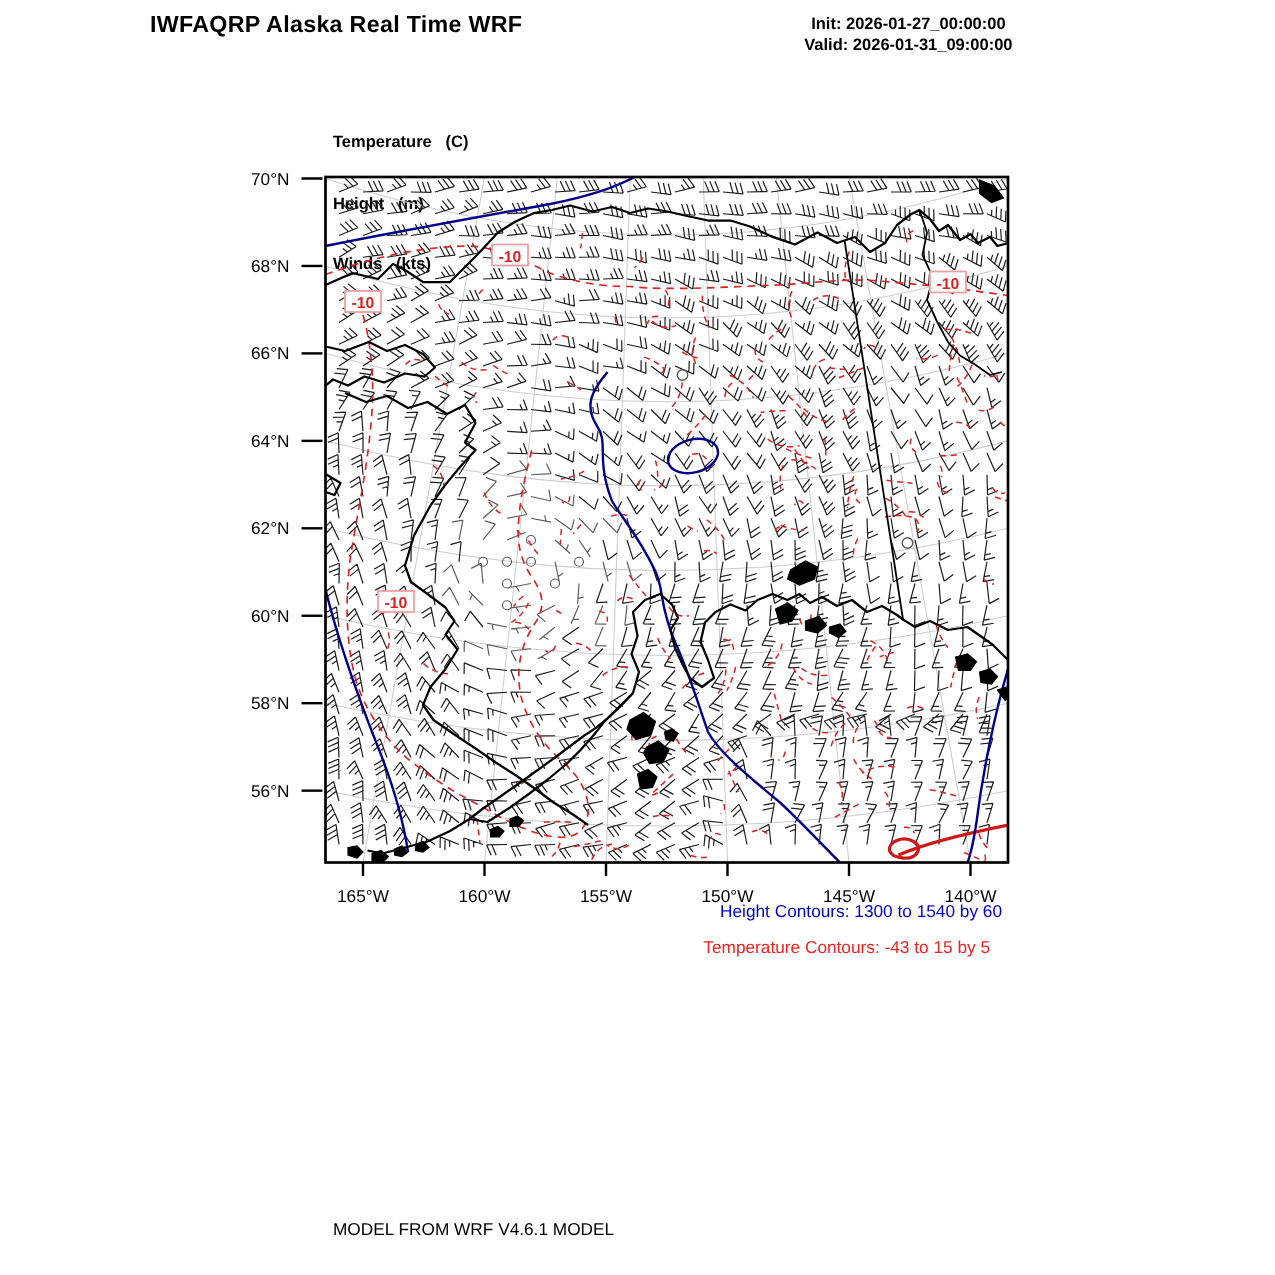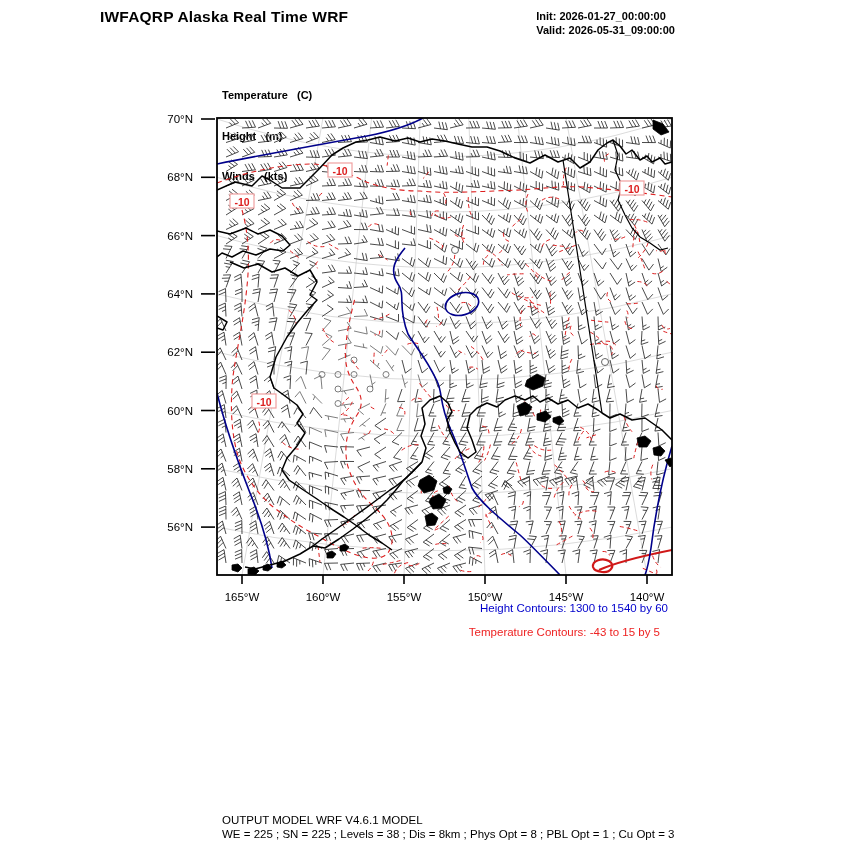--- a/index.html
+++ b/index.html
@@ -1,34 +1,34 @@
 <!DOCTYPE html>
 <html><head>
 <meta charset="utf-8">
 <style>
   html,body{margin:0;padding:0;background:#ffffff;}
   #page{position:relative;width:850px;height:850px;background:#fff;overflow:hidden;
         font-family:"Liberation Sans","DejaVu Sans",sans-serif;color:#000;}
   .abs{position:absolute;}
   #title{left:100px;top:8px;width:500px;text-align:left;font-size:15.5px;font-weight:bold;letter-spacing:0.2px;}
-  #initblock{right:175px;top:10px;text-align:left;font-size:11px;font-weight:bold;line-height:13.5px;}
+  #initblock{right:175px;top:10px;text-align:center;font-size:11px;font-weight:bold;line-height:13.5px;}
   #legend{left:222px;top:62px;font-size:11px;line-height:13.5px;white-space:pre;font-weight:bold;}
   #cap-height{right:182px;top:602px;font-size:11.5px;}
   #cap-temp{right:190px;top:626px;font-size:11.5px;}
   #footer{left:222px;top:813px;font-size:11.5px;line-height:14px;}
   svg text{font-family:"Liberation Sans","DejaVu Sans",sans-serif;}
 </style>
 </head>
 <body>
 
 <div id="page">
   <div id="title" class="abs">IWFAQRP Alaska Real Time WRF</div>
   <div id="initblock" class="abs">
     <div>Init: 2026-01-27_00:00:00</div>
-    <div>Valid: 2026-05-31_09:00:00</div>
+    <div>Valid: 2026-01-31_09:00:00</div>
   </div>
   <div id="legend" class="abs">
     <div>Temperature   (C)</div>
     <div>Height   (m)</div>
     <div>Winds   (kts)</div>
   </div>
 
   <svg id="map-svg" class="abs" style="left:160px;top:110px;" width="535" height="500" viewBox="0 0 535 500">
       <defs>
         <clipPath id="frameclip">
@@ -140,16 +140,15 @@
         <text x="349" y="483" text-anchor="middle" font-size="11.5px" fill="#000">145°W</text>
         <path d="M430,457 L430,466" stroke="#000" stroke-width="1.6"></path>
         <text x="430" y="483" text-anchor="middle" font-size="11.5px" fill="#000">140°W</text>
       </g>
     </svg>
 
   <div id="cap-height" class="abs" style="color: rgb(0, 0, 204); padding-left: 16px;">Height Contours: 1300 to 1540 by 60</div>
   <div id="cap-temp" class="abs" style="color: rgb(238, 34, 34);">Temperature Contours: -43 to 15 by 5</div>
 
   <div id="footer" class="abs">
-    <div>OUTPUT MODEL WRF V4.6.1 MODEL</div>
-    <div>WE = 225 ; SN = 225 ; Levels = 38 ; Dis = 8km ; Phys Opt = 8 ; PBL Opt = 1 ; Cu Opt = 3</div>
+    <div>MODEL FROM WRF V4.6.1 MODEL</div>
   </div>
 </div>
 
 </body></html>

